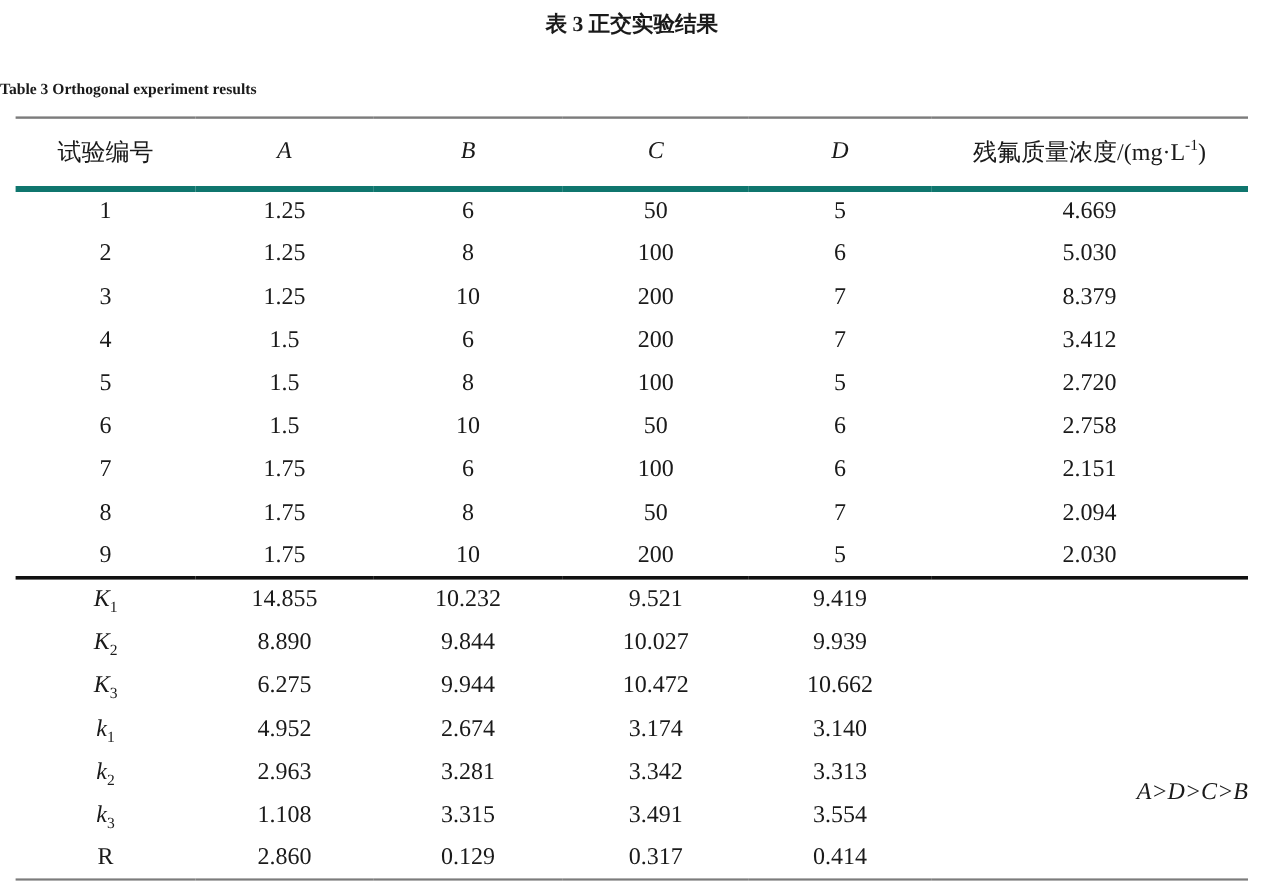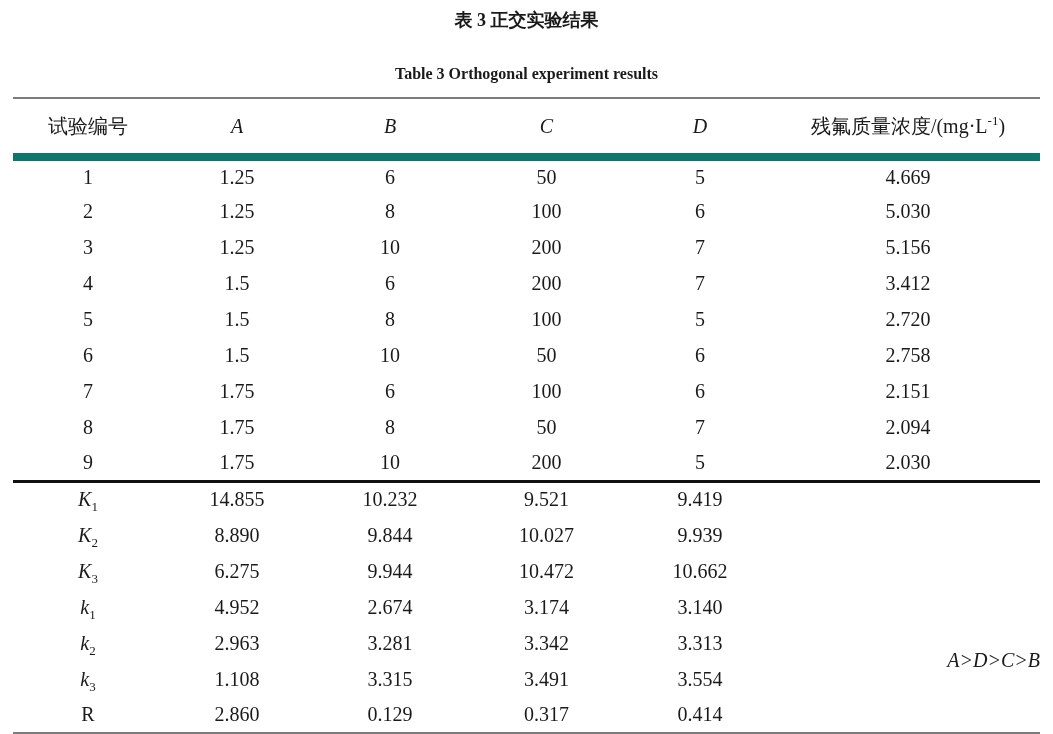--- a/index.html
+++ b/index.html
@@ -6,36 +6,36 @@
   body {
     width: 1053px; height: 734px; background: #ffffff;
     font-family: "Liberation Serif", "DejaVu Serif", serif;
     color: #1a1a1a;
   }
   .title-zh {
     padding-top: 9px; text-align: center;
     font-size: 18px; font-weight: bold; line-height: 22px;
   }
   .title-en {
-    margin-top: 32px; text-align: center;
-    font-size: 16px; font-weight: bold; line-height: 22px;
+    margin-top: 32px; 
+    font-size: 13px; font-weight: bold; line-height: 22px;
   }
   table.orth {
     border-collapse: collapse; table-layout: fixed;
     width: 1027px; margin: 12px 0 0 13px;
     border-top: 2px solid #7c7c7c;
     border-bottom: 2px solid #7c7c7c;
     font-size: 20px;
   }
   th, td {
     text-align: center; vertical-align: middle;
     font-weight: normal; padding: 0;
     overflow: hidden; white-space: nowrap;
   }
-  thead tr { height: 59px; border-bottom: 8px solid #0f766e; }
+  thead tr { height: 59px; border-bottom: 5px solid #0f766e; }
   tr.data-row, tr.stat-row { height: 36px; }
   tr.last-data-row { border-bottom: 3px solid #111111; }
   .it { font-style: italic; }
   sub { font-size: 13px; line-height: 0; }
   sup { font-size: 13px; line-height: 0; }
   td.order-cell { font-style: italic; text-align: right; }
 </style>
 </head>
 <body>
 
@@ -77,21 +77,21 @@
       <td>100</td>
       <td>6</td>
       <td>5.030</td>
     </tr>
     <tr class="data-row">
       <td>3</td>
       <td>1.25</td>
       <td>10</td>
       <td>200</td>
       <td>7</td>
-      <td>5.156</td>
+      <td>8.379</td>
     </tr>
     <tr class="data-row">
       <td>4</td>
       <td>1.5</td>
       <td>6</td>
       <td>200</td>
       <td>7</td>
       <td>3.412</td>
     </tr>
     <tr class="data-row">

